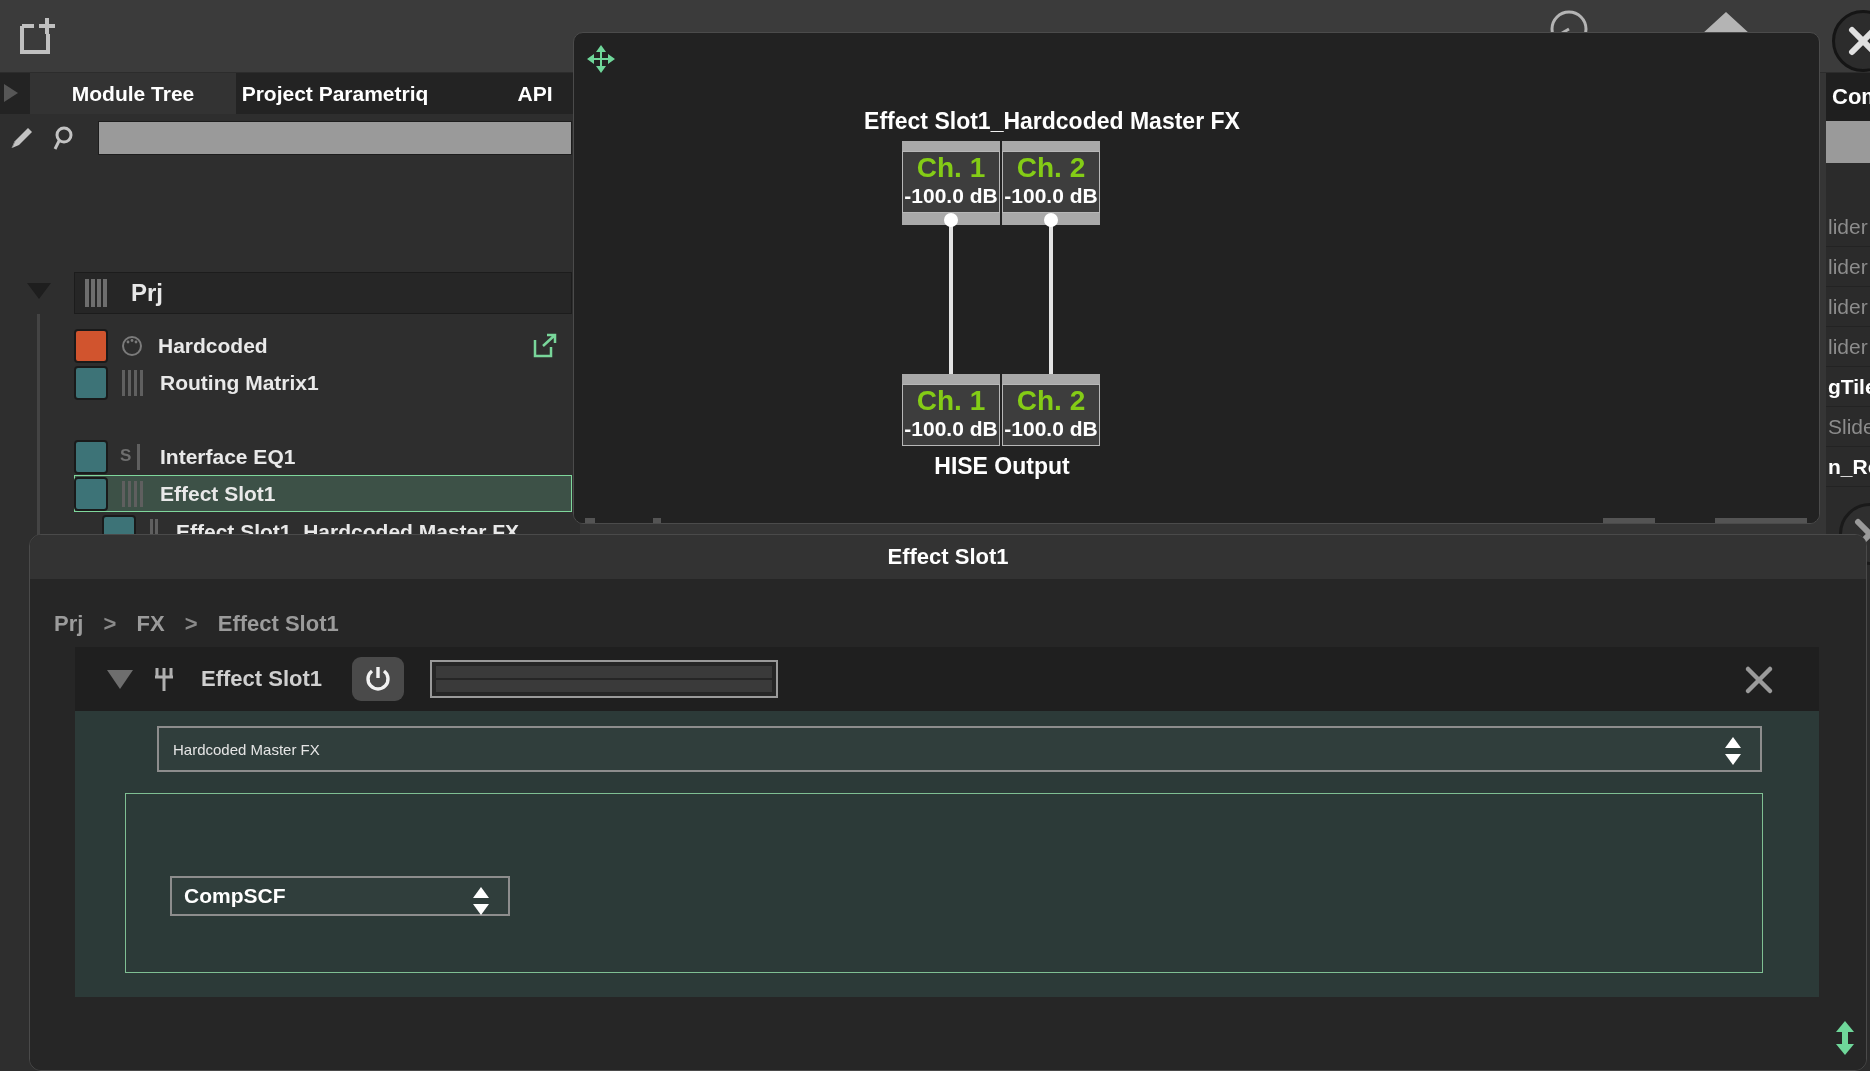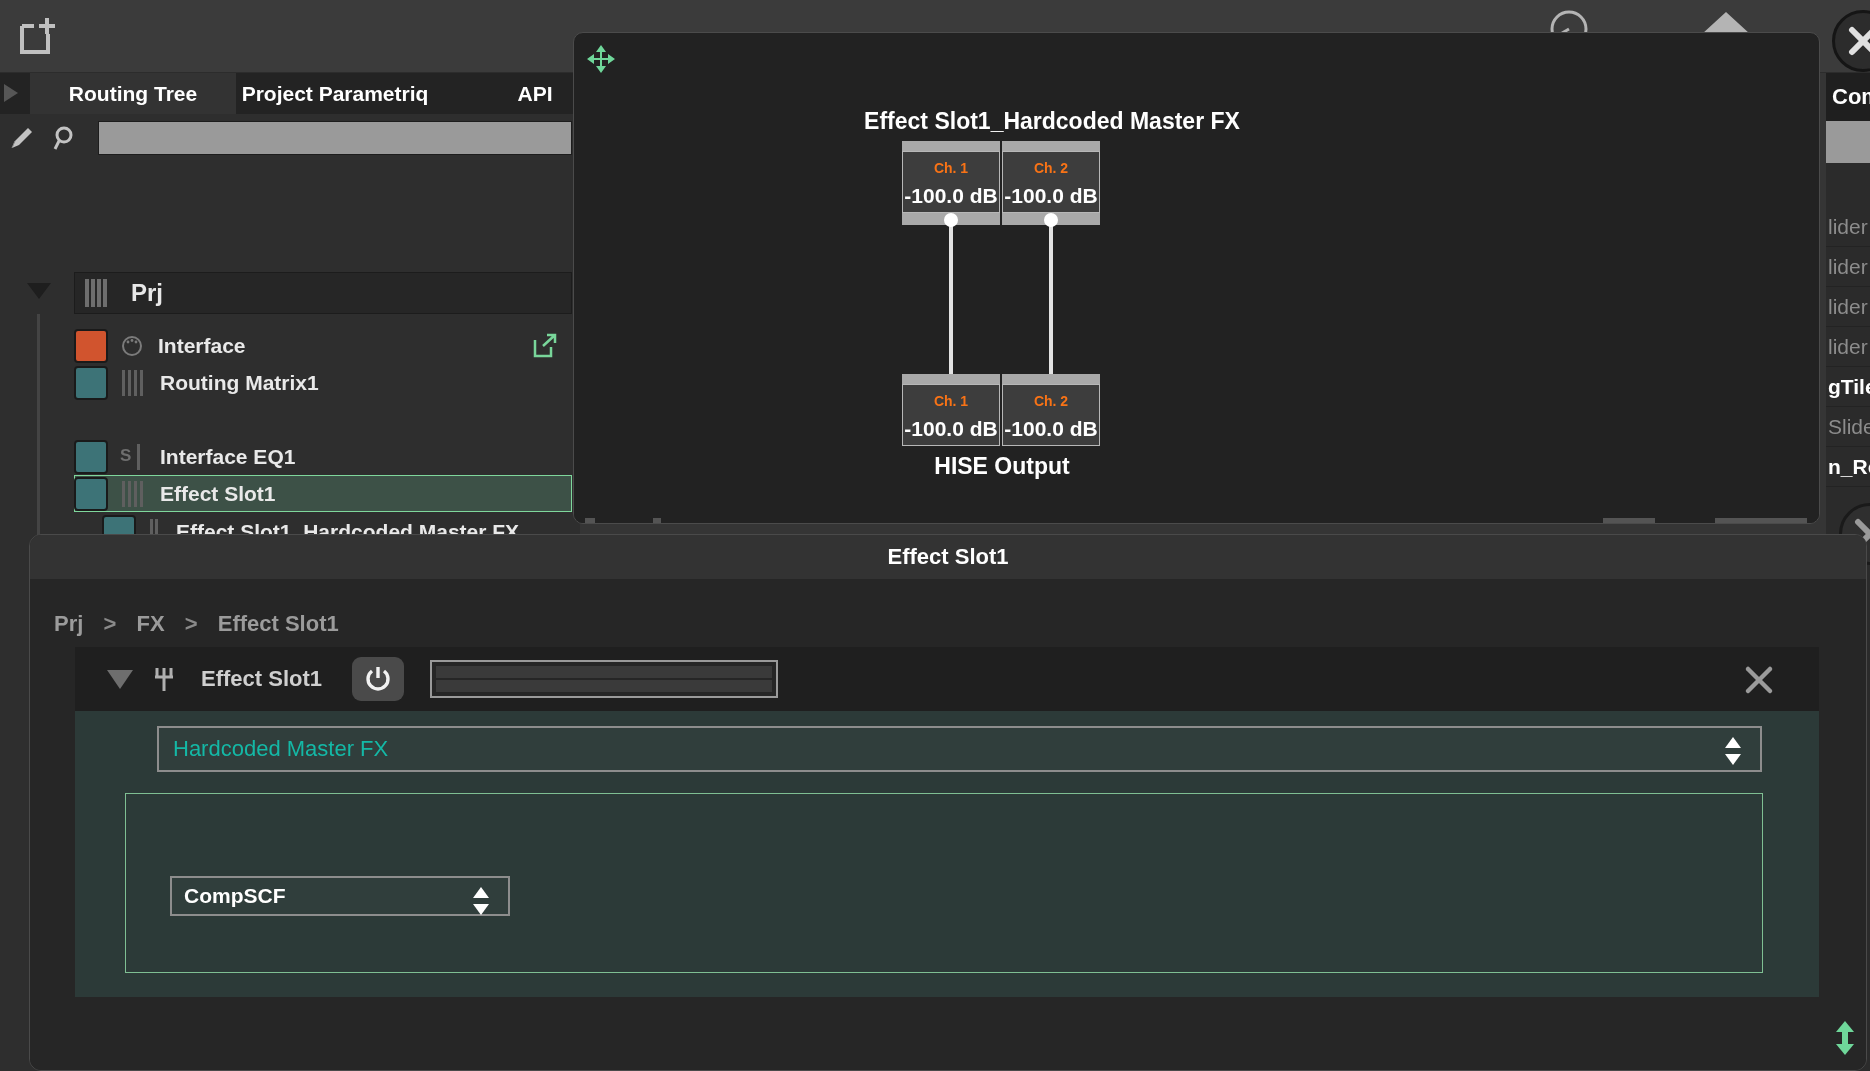--- a/index.html
+++ b/index.html
@@ -113,21 +113,21 @@
   }
   .rm-move { position: absolute; left: 12px; top: 11px; width: 30px; height: 30px; }
   .rm-body { position: absolute; left: 0; top: 52px; width: 100%; height: 440px; background: #222222; }
 
   .rm-label { position: absolute; font-size: 23px; font-weight: bold; color: #ffffff;
               white-space: nowrap; text-align: center; }
   .chbox {
     position: absolute; width: 98px; height: 62px;
     background: #3d3d3d; border: 1px solid #b7b7b7; color: #ffffff; text-align: center;
   }
-  .chbox .ch { font-size: 14px; font-weight: bold; color: #f97316; line-height: 28px; margin-top: 2px; }
+  .chbox .ch { font-size: 28px; font-weight: bold; color: #84cc16; line-height: 28px; margin-top: 2px; }
   .chbox .db { font-size: 21px; font-weight: bold; color: #ffffff; line-height: 28px; }
   .chbar { position: absolute; width: 98px; height: 12px; background: #a9a9a9; }
   .cable { position: absolute; width: 4px; background: #e3e3e3; }
   .cdot  { position: absolute; width: 14px; height: 14px; border-radius: 50%; background: #ffffff; }
 
   .rm-scroll-h { position: absolute; left: 585px; top: 516px; width: 1235px; height: 9px; }
   .rm-scroll-h i { position: absolute; top: 2px; height: 5px; background: #545454; }
 
   
   .eswin {
@@ -161,21 +161,21 @@
            justify-content: space-around; padding: 3px 4px; }
   .meter i { display:block; height: 12px; background: #3a3a3a; }
   .close-x { position: absolute; right: 45px; top: 18px; width: 30px; height: 30px; }
 
   .inner-panel { position: absolute; left: 0; top: 64px; width: 100%; height: 286px; background: #2c3a38; }
   .fx-select {
     position: absolute; left: 82px; top: 15px; width: 1605px; height: 46px;
     background: #303e3c; border: 2px solid #8d8d8d;
     display: flex; align-items: center;
   }
-  .fx-select .val { margin-left: 14px; font-size: 22px; color: #14b8a6; }
+  .fx-select .val { margin-left: 14px; font-size: 15px; color: #e5e5e5; }
   .spinner { position: absolute; right: 16px; top: 8px; width: 22px; height: 30px; }
 
   .node {
     position: absolute; left: 50px; top: 82px; width: 1638px; height: 180px;
     background: #2c3a38; border: 1px solid #7fbf93;
   }
   .node-head { position: absolute; left: 0; top: 0; width: 100%; height: 56px;
                background: #1d1d1d; display:flex; align-items:center; }
   .node-head .caret-down { margin-left: 16px; border-top-width: 17px;
                            border-left-width: 12px; border-right-width: 12px; }
@@ -234,21 +234,21 @@
       <svg width="56" height="56" viewBox="0 0 56 56">
         <line x1="17" y1="17" x2="39" y2="39" stroke="#e0e0e0" stroke-width="6" stroke-linecap="round"></line>
         <line x1="39" y1="17" x2="17" y2="39" stroke="#e0e0e0" stroke-width="6" stroke-linecap="round"></line>
       </svg>
     </div>
   </div>
 
   <div class="leftdock">
     <div class="tabbar">
       <div class="tab-arrow"></div>
-      <div class="tab active t1">Routing Tree</div>
+      <div class="tab active t1">Module Tree</div>
       <div class="tab t2">Project Parametriq</div>
       <div class="tab t3">API</div>
     </div>
 
     <div class="searchrow">
       <div class="pencil-icon">
         <svg width="28" height="28" viewBox="0 0 28 28">
           <path d="M4 24 L7 17 L20 4 L24 8 L11 21 Z" fill="#c3c3c3"></path>
           <path d="M4 24 L7 17" stroke="#8a8a8a" stroke-width="1"></path>
         </svg>
@@ -278,21 +278,21 @@
       <div class="trow" style="top:165px;">
         <span class="swatch" style="background:#d1542e"></span>
         <span class="knob-icon">
           <svg width="24" height="24" viewBox="0 0 24 24">
             <circle cx="12" cy="12" r="9" fill="none" stroke="#7b7b7b" stroke-width="2"></circle>
             <circle cx="8" cy="8" r="1.4" fill="#7b7b7b"></circle>
               <circle cx="12" cy="6.5" r="1.4" fill="#7b7b7b"></circle>
             <circle cx="16" cy="8" r="1.4" fill="#7b7b7b"></circle>
           </svg>
         </span>
-        <span class="lbl">Interface</span>
+        <span class="lbl">Hardcoded</span>
         <span class="popout-icon">
           <svg width="26" height="26" viewBox="0 0 26 26">
             <path d="M3 7 L3 23 L19 23 L19 14" fill="none" stroke="#79d69a" stroke-width="2.5"></path>
             <path d="M11 13 L23 2 M15 2 L23 2 L23 10" fill="none" stroke="#79d69a" stroke-width="2.5"></path>
           </svg>
         </span>
       </div>
 
       <div class="trow" style="top:202px;">
         <span class="swatch" style="background:#3d7377"></span>

